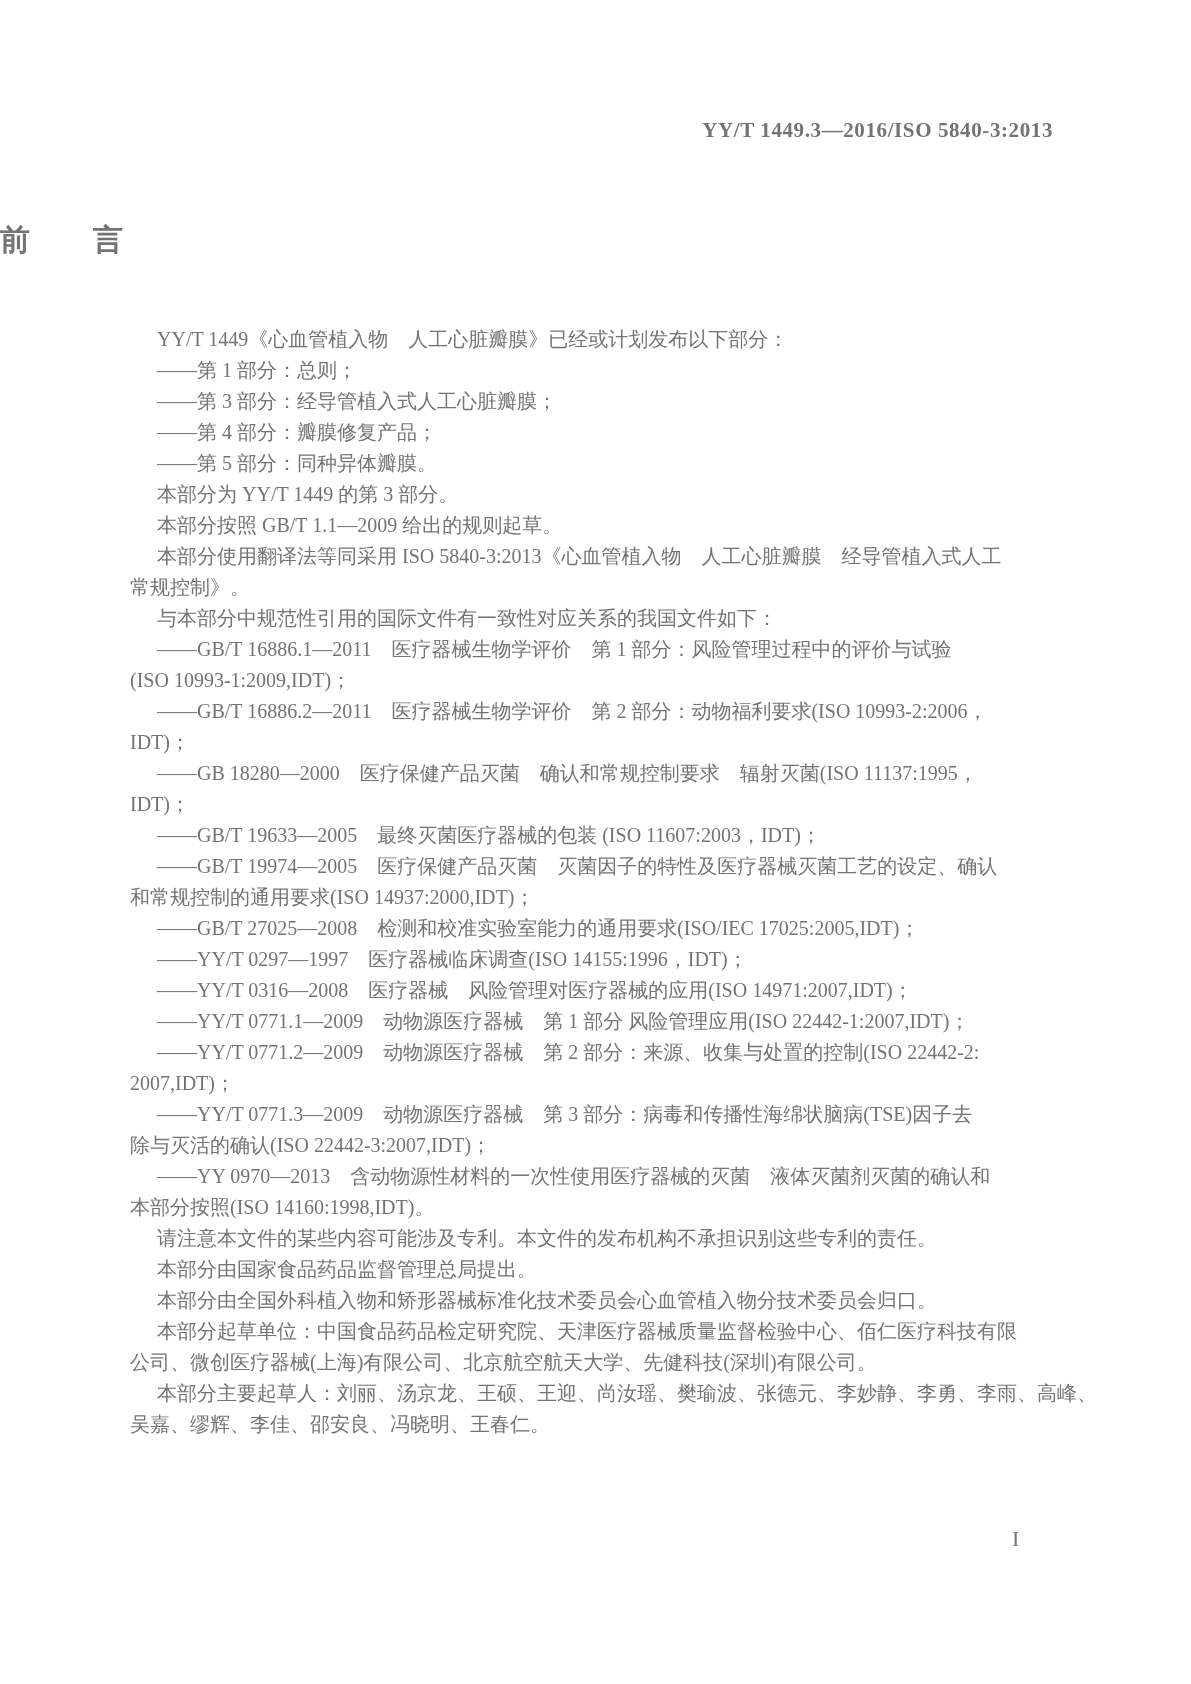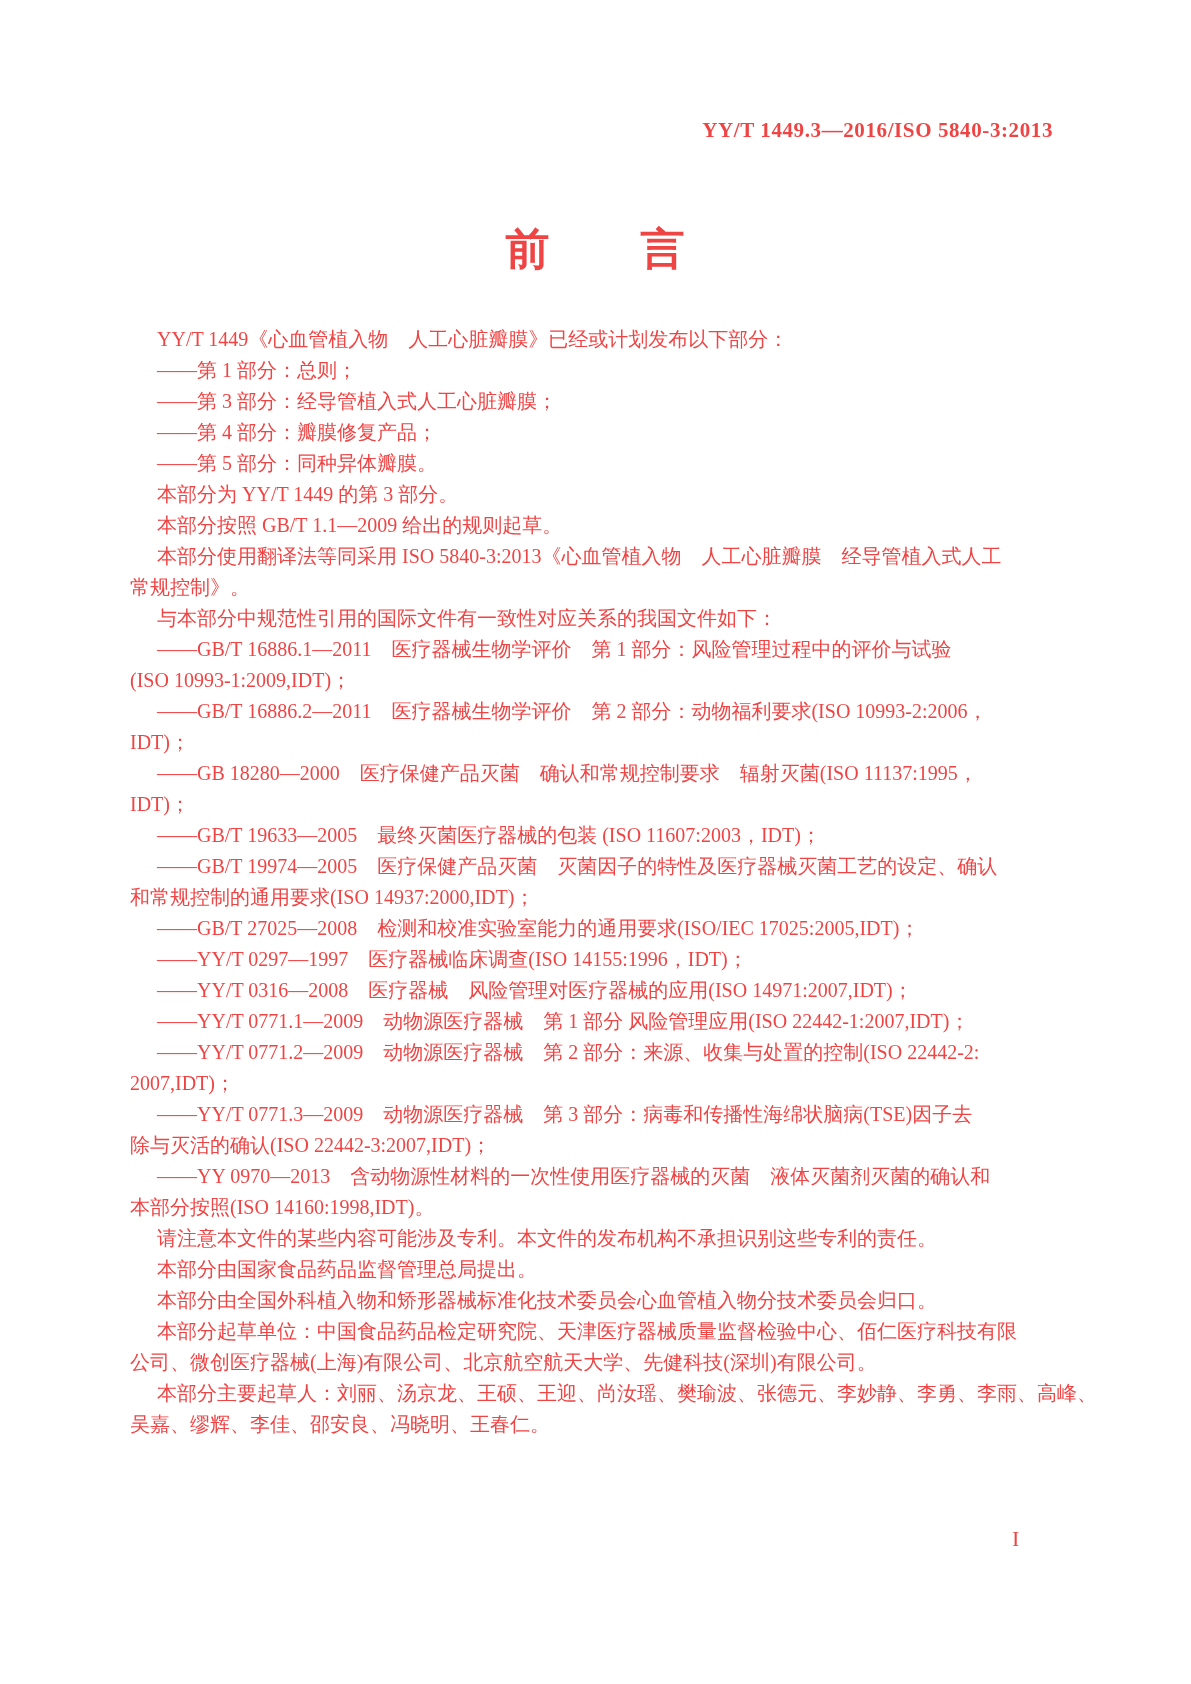--- a/index.html
+++ b/index.html
@@ -1,42 +1,42 @@
 <!DOCTYPE html>
 <html><head>
 <meta charset="utf-8">
 <style>
   html, body { margin: 0; padding: 0; background: #ffffff; }
   .page {
     position: relative;
     width: 1191px;
     height: 1684px;
     background: #ffffff;
-    color: #ef4444;
+    color: #737373;
     font-family: "Liberation Serif", "DejaVu Serif", serif;
     overflow: hidden;
   }
   .header {
     position: absolute;
     top: 118px;
     right: 138px;
     font-size: 21px;
     font-weight: bold;
     letter-spacing: 0.6px;
     white-space: pre;
   }
   .title {
     position: absolute;
     top: 220px;
     left: 0;
     width: 100%;
     margin: 0;
-    text-align: center;
+    text-align: left;
     font-family: "Liberation Sans", "DejaVu Sans", sans-serif;
-    font-size: 44px;
+    font-size: 30px;
     font-weight: bold;
     letter-spacing: 1px;
     white-space: pre;
   }
   .body-text {
     position: absolute;
     left: 130px;
     top: 324px;
     width: 950px;
     font-size: 20px;

